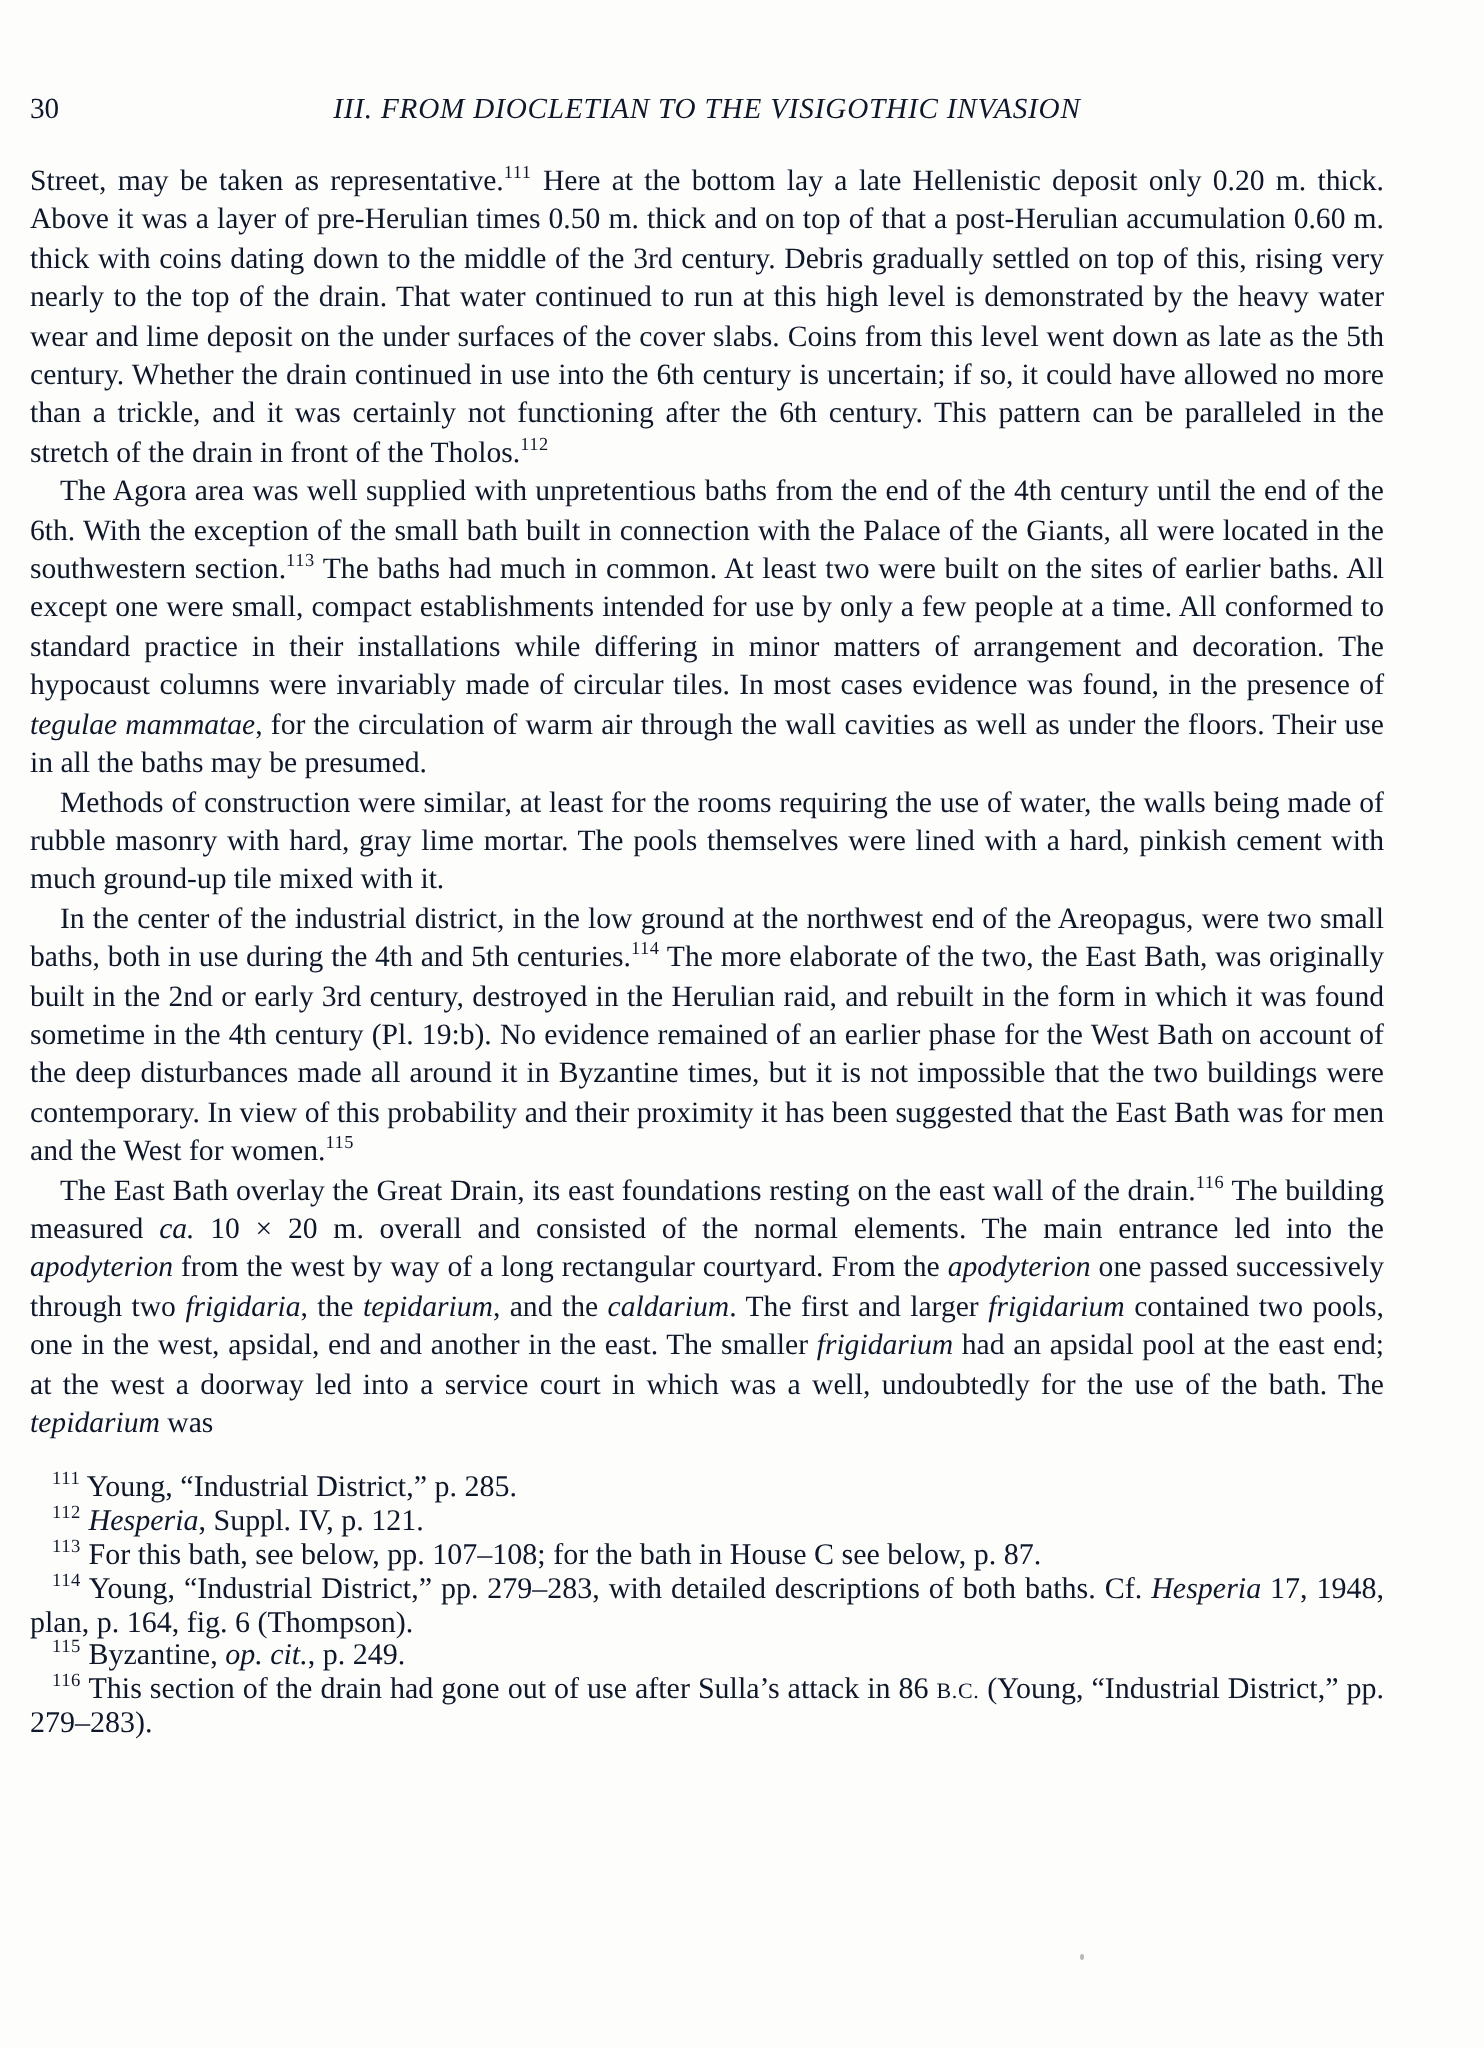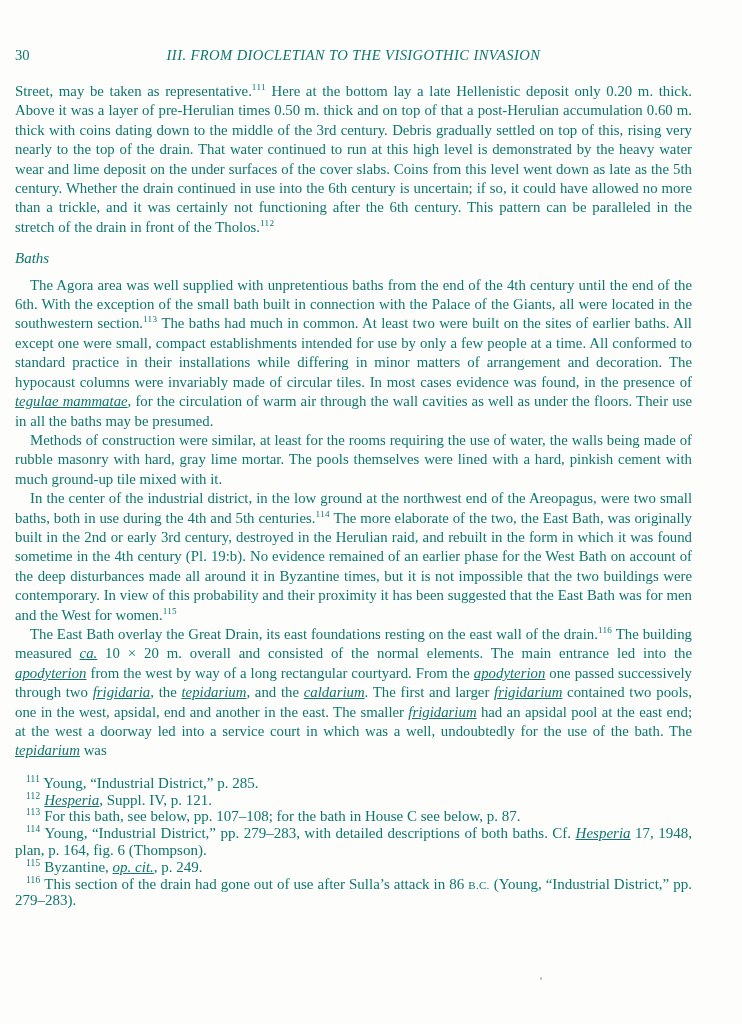--- a/index.html
+++ b/index.html
@@ -66,45 +66,44 @@
   .footnote {
     margin: 0;
     text-indent: 11px;
   }
   sup.fn-ref {
     font-size: 0.62em;
     vertical-align: super;
     line-height: 0;
     letter-spacing: 0.3px;
   }
-  .i { font-style: italic; text-decoration: underline; }
+  .i { font-style: italic; }
   .sc { font-variant: all-small-caps; letter-spacing: 0.3px; }
   .scan-speck {
     position: absolute;
     left: 540px;
     top: 977px;
     width: 2px;
     height: 3px;
     background: #b9b9b4;
     border-radius: 50%;
   }
 </style>
 </head>
 <body>
 
-<div class="page" style="background: rgb(253, 253, 251); color: #0f766e; padding-left: 15px;">
+<div class="page" style="background: rgb(253, 253, 251); color: #0f172a; padding-left: 15px;">
 
   <div class="page-header">
     <span class="page-num">30</span>
     <span class="running-title">III. FROM DIOCLETIAN TO THE VISIGOTHIC INVASION</span>
   </div>
 
   <div class="body-text">
     <p class="para no-indent"><span>Street, may be taken as representative.</span><sup class="fn-ref">111</sup><span> Here at the bottom lay a late Hellenistic deposit only 0.20 m. thick. Above it was a layer of pre-Herulian times 0.50 m. thick and on top of that a post-Herulian accumulation 0.60 m. thick with coins dating down to the middle of the 3rd century. Debris gradually settled on top of this, rising very nearly to the top of the drain. That water continued to run at this high level is demonstrated by the heavy water wear and lime deposit on the under surfaces of the cover slabs. Coins from this level went down as late as the 5th century. Whether the drain continued in use into the 6th century is uncertain; if so, it could have allowed no more than a trickle, and it was certainly not functioning after the 6th century. This pattern can be paralleled in the stretch of the drain in front of the Tholos.</span><sup class="fn-ref">112</sup></p>
-    <h3 class="section-heading">Baths</h3>
     <p class="para"><span>The Agora area was well supplied with unpretentious baths from the end of the 4th century until the end of the 6th. With the exception of the small bath built in connection with the Palace of the Giants, all were located in the southwestern section.</span><sup class="fn-ref">113</sup><span> The baths had much in common. At least two were built on the sites of earlier baths. All except one were small, compact establishments intended for use by only a few people at a time. All conformed to standard practice in their installations while differing in minor matters of arrangement and decoration. The hypocaust columns were invariably made of circular tiles. In most cases evidence was found, in the presence of </span><span class="i">tegulae mammatae</span><span>, for the circulation of warm air through the wall cavities as well as under the floors. Their use in all the baths may be presumed.</span></p>
     <p class="para"><span>Methods of construction were similar, at least for the rooms requiring the use of water, the walls being made of rubble masonry with hard, gray lime mortar. The pools themselves were lined with a hard, pinkish cement with much ground-up tile mixed with it.</span></p>
     <p class="para"><span>In the center of the industrial district, in the low ground at the northwest end of the Areopagus, were two small baths, both in use during the 4th and 5th centuries.</span><sup class="fn-ref">114</sup><span> The more elaborate of the two, the East Bath, was originally built in the 2nd or early 3rd century, destroyed in the Herulian raid, and rebuilt in the form in which it was found sometime in the 4th century (Pl. 19:b). No evidence remained of an earlier phase for the West Bath on account of the deep disturbances made all around it in Byzantine times, but it is not impossible that the two buildings were contemporary. In view of this probability and their proximity it has been suggested that the East Bath was for men and the West for women.</span><sup class="fn-ref">115</sup></p>
     <p class="para"><span>The East Bath overlay the Great Drain, its east foundations resting on the east wall of the drain.</span><sup class="fn-ref">116</sup><span> The building measured </span><span class="i">ca.</span><span> 10 × 20 m. overall and consisted of the normal elements. The main entrance led into the </span><span class="i">apodyterion</span><span> from the west by way of a long rectangular courtyard. From the </span><span class="i">apodyterion</span><span> one passed successively through two </span><span class="i">frigidaria</span><span>, the </span><span class="i">tepidarium</span><span>, and the </span><span class="i">caldarium</span><span>. The first and larger </span><span class="i">frigidarium</span><span> contained two pools, one in the west, apsidal, end and another in the east. The smaller </span><span class="i">frigidarium</span><span> had an apsidal pool at the east end; at the west a doorway led into a service court in which was a well, undoubtedly for the use of the bath. The </span><span class="i">tepidarium</span><span> was</span></p>
   </div>
 
   <div class="footnotes">
     <p class="footnote"><sup class="fn-ref">111</sup><span> Young, “Industrial District,” p. 285.</span></p>
     <p class="footnote"><sup class="fn-ref">112</sup><span> </span><span class="i">Hesperia</span><span>, Suppl. IV, p. 121.</span></p>
     <p class="footnote"><sup class="fn-ref">113</sup><span> For this bath, see below, pp. 107–108; for the bath in House C see below, p. 87.</span></p>

